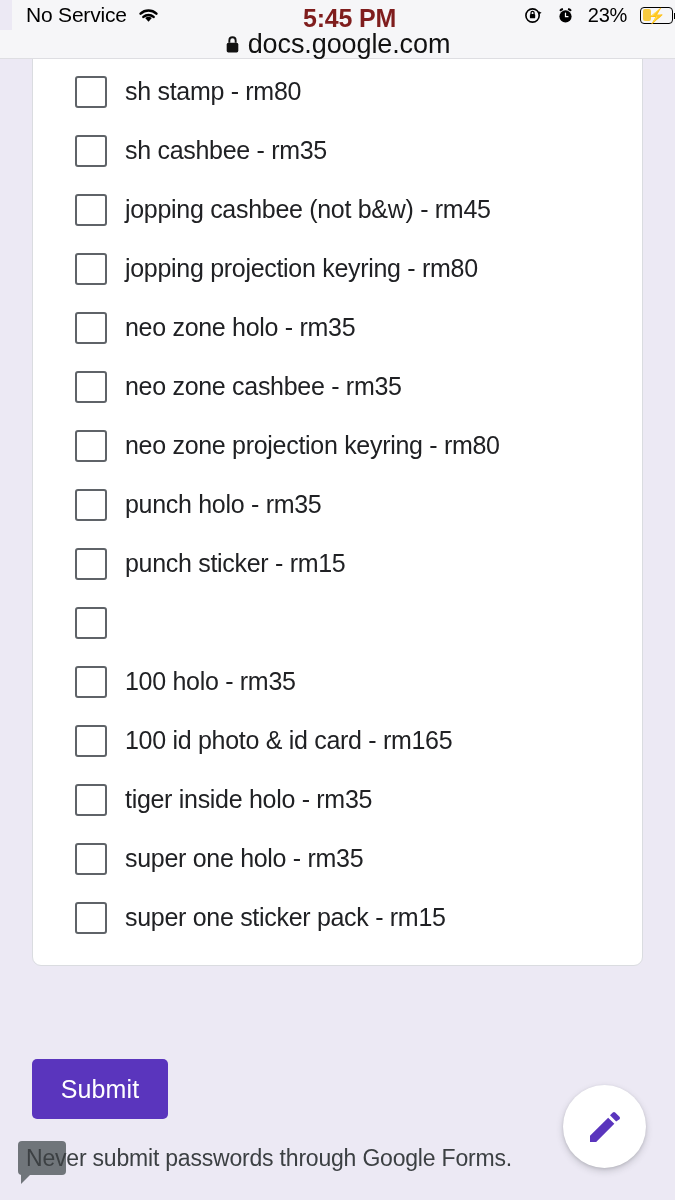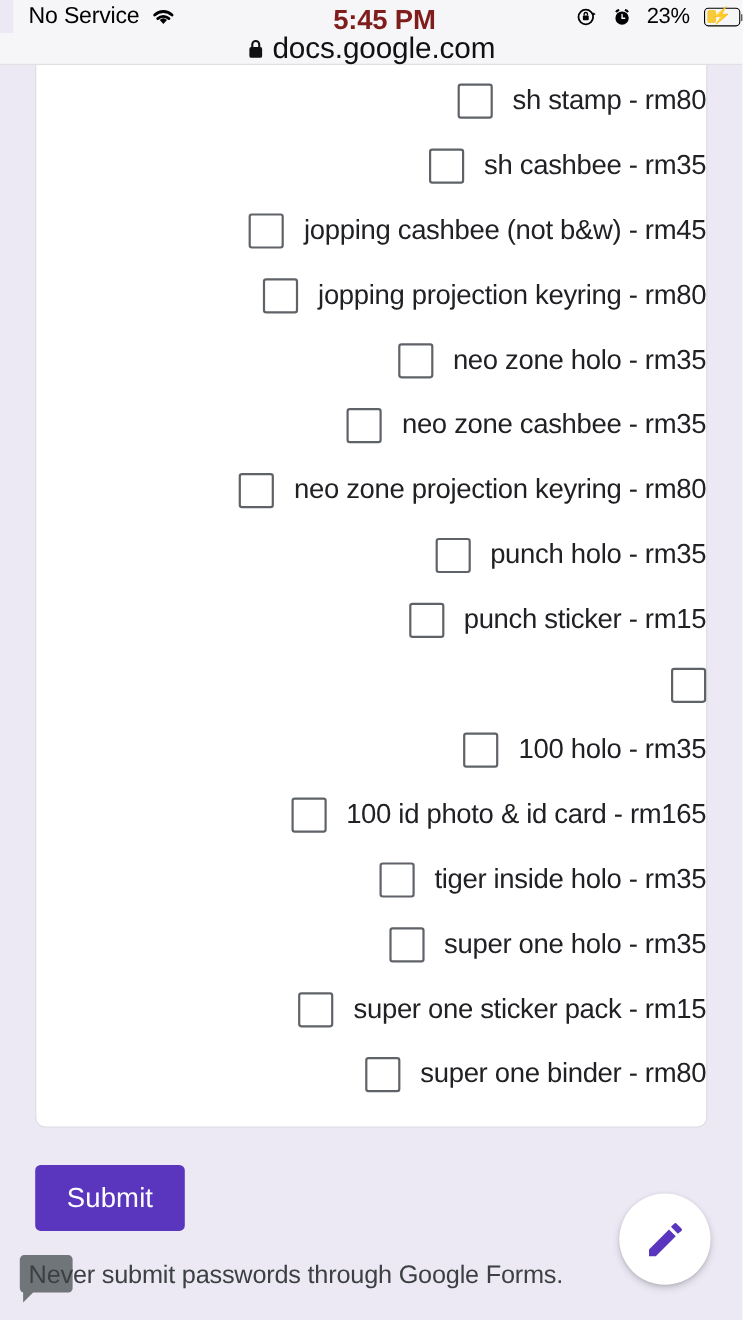--- a/index.html
+++ b/index.html
@@ -142,21 +142,20 @@
     border: 1px solid #dadce0;
     border-radius: 0 0 9px 9px;
     padding: 8px 0 18px 0;
   }
 
   .option-row {
     display: flex;
     align-items: center;
     height: 59px;
     padding-left: 42px;
-    justify-content: flex-end;
   }
   .checkbox {
     flex: 0 0 auto;
     width: 32px;
     height: 32px;
     border: 2.5px solid #5f6368;
     border-radius: 3px;
     background: #fff;
   }
   .option-label {
@@ -334,24 +333,20 @@
             <span class="option-label">tiger inside holo - rm35</span>
           </div>
           <div class="option-row">
             <span class="checkbox"></span>
             <span class="option-label">super one holo - rm35</span>
           </div>
           <div class="option-row">
             <span class="checkbox"></span>
             <span class="option-label">super one sticker pack - rm15</span>
           </div>
-          <div class="option-row">
-            <span class="checkbox"></span>
-            <span class="option-label">super one binder - rm80</span>
-          </div>
         </div>
     </div>
 
     <button class="submit-btn">Submit</button>
 
     <div class="fab">
       <svg width="40" height="40" viewBox="0 0 24 24">
         <path d="M3 17.3 V21 h3.7 L17.6 10.1 l-3.7 -3.7 Z M20.7 7.3 a1 1 0 0 0 0 -1.4 l-2.6 -2.6 a1 1 0 0 0 -1.4 0 L15 5 l3.7 3.7 z" fill="#5a35bd"></path>
       </svg>
     </div>

